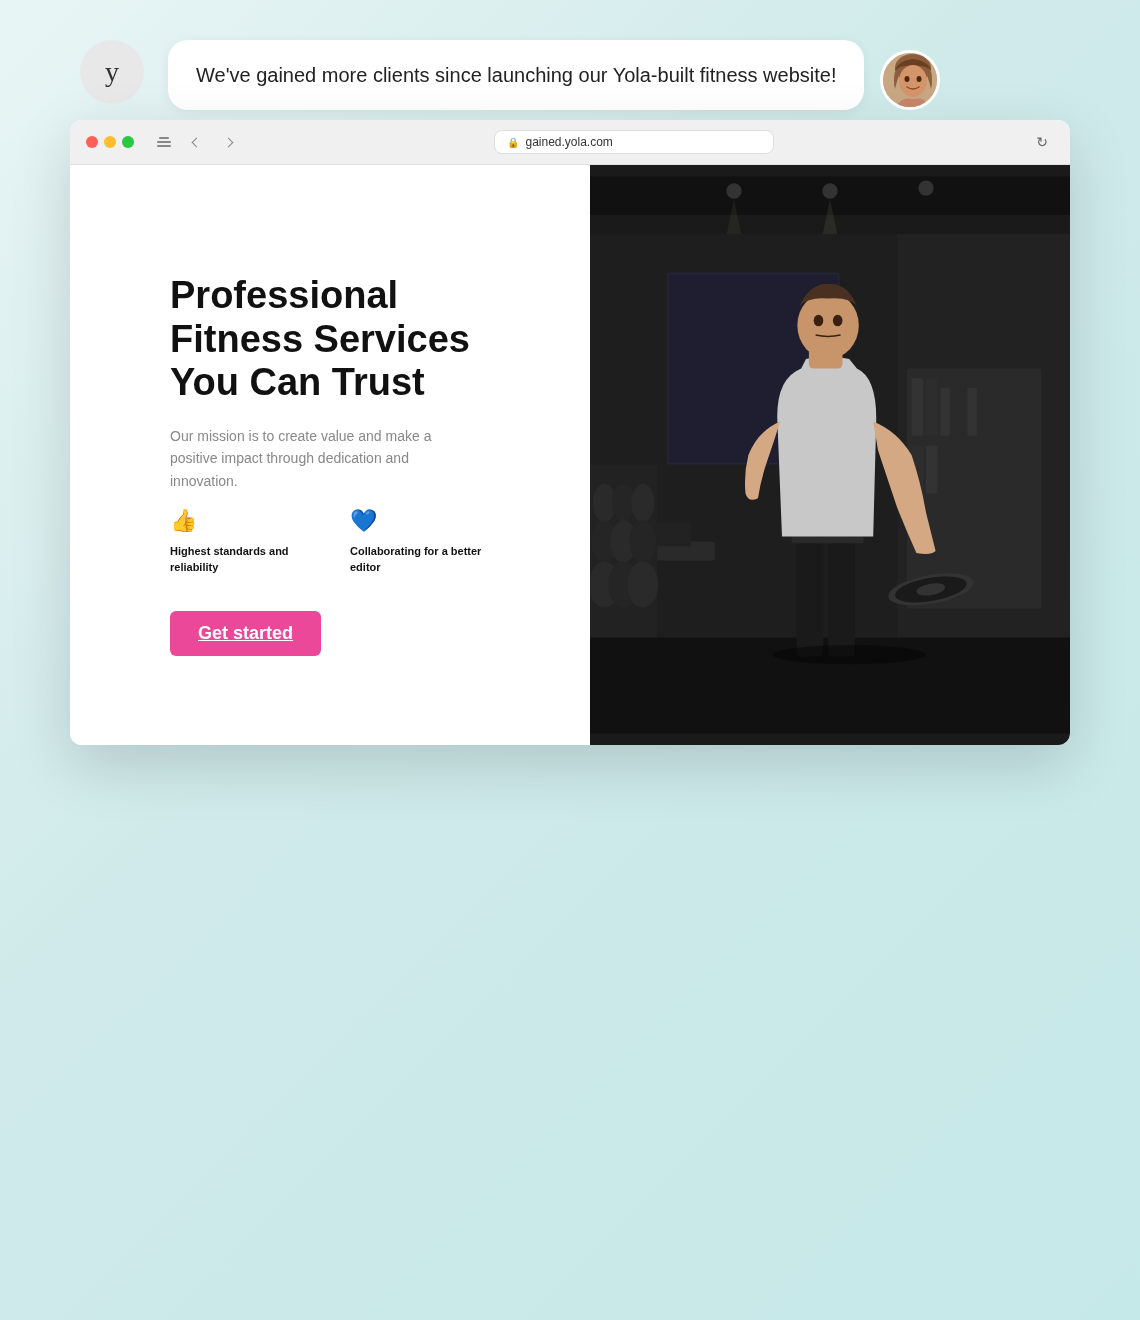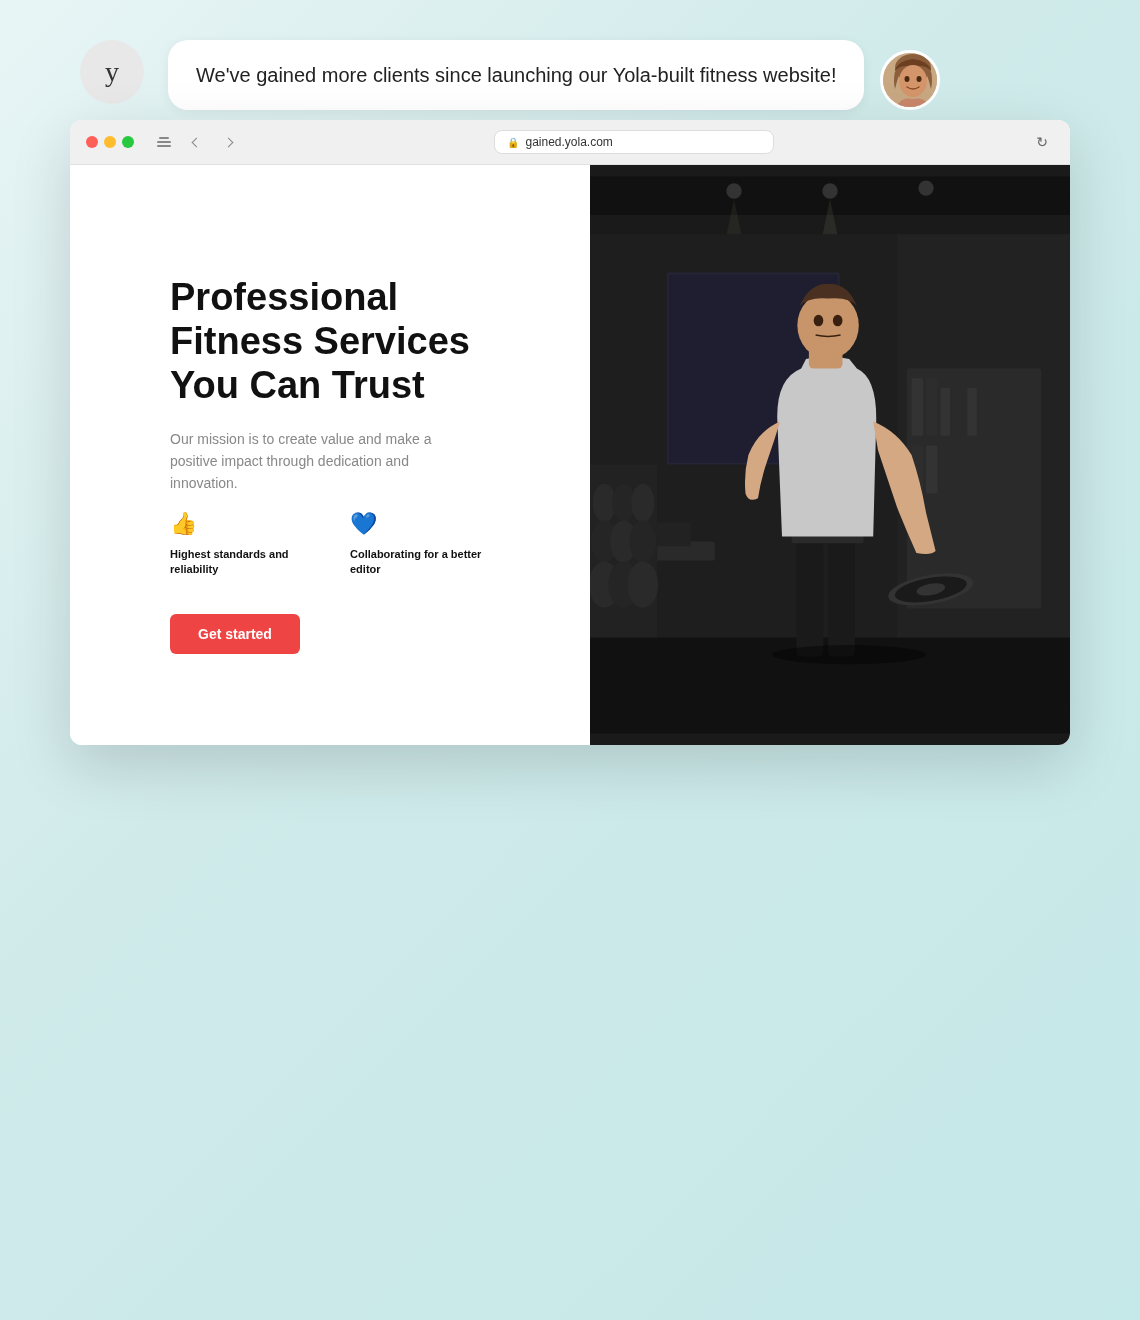--- a/index.html
+++ b/index.html
@@ -168,30 +168,31 @@
     }
 
     .feature-text {
       font-size: 11px;
       font-weight: 600;
       color: #111;
       line-height: 1.4;
     }
 
     .cta-button {
-      background: #ef4444;
+      background: #ec4899;
       color: white;
       border: none;
       border-radius: 6px;
       padding: 12px 28px;
-      font-size: 14px;
+      font-size: 18px;
       font-weight: 600;
       cursor: pointer;
       align-self: flex-start;
       white-space: nowrap;
+      text-decoration: underline;
     }
 
     
     .right-panel {
       flex: 1;
       background: #1a1a1a;
       position: relative;
       overflow: hidden;
     }
 

